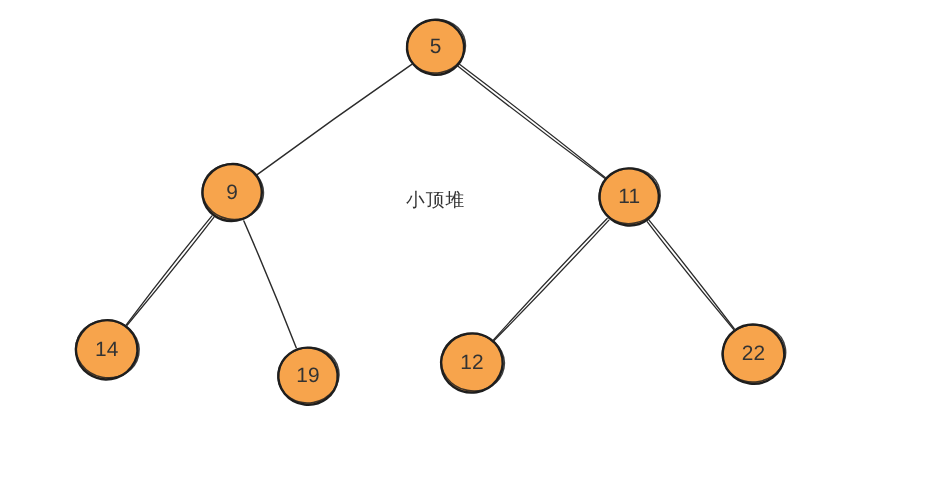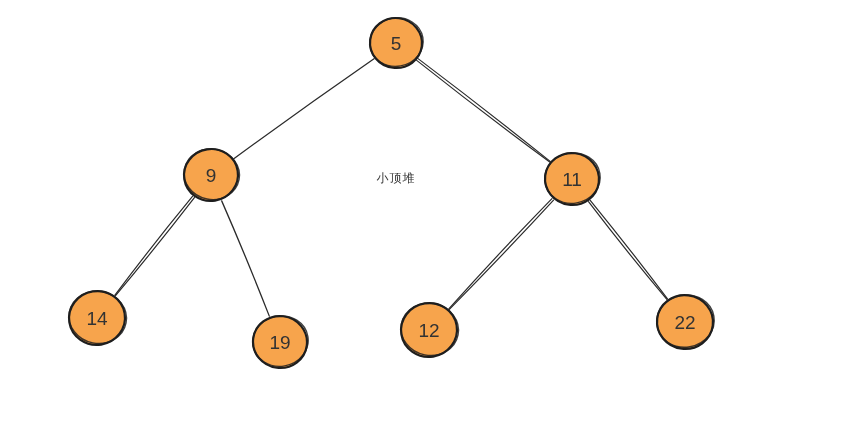--- a/index.html
+++ b/index.html
@@ -19,21 +19,21 @@
     position: absolute;
     top: 0;
     left: 0;
   }
   .diagram-title {
     position: absolute;
     left: 336px;
     top: 170px;
     width: 120px;
     text-align: center;
-    font-size: 12px;
+    font-size: 17px;
     color: #333333;
     letter-spacing: 1px;
     user-select: none;
   }
   .node-label-text {
     font-family: "Liberation Sans", sans-serif;
   }
 </style>
 </head>
 <body>

